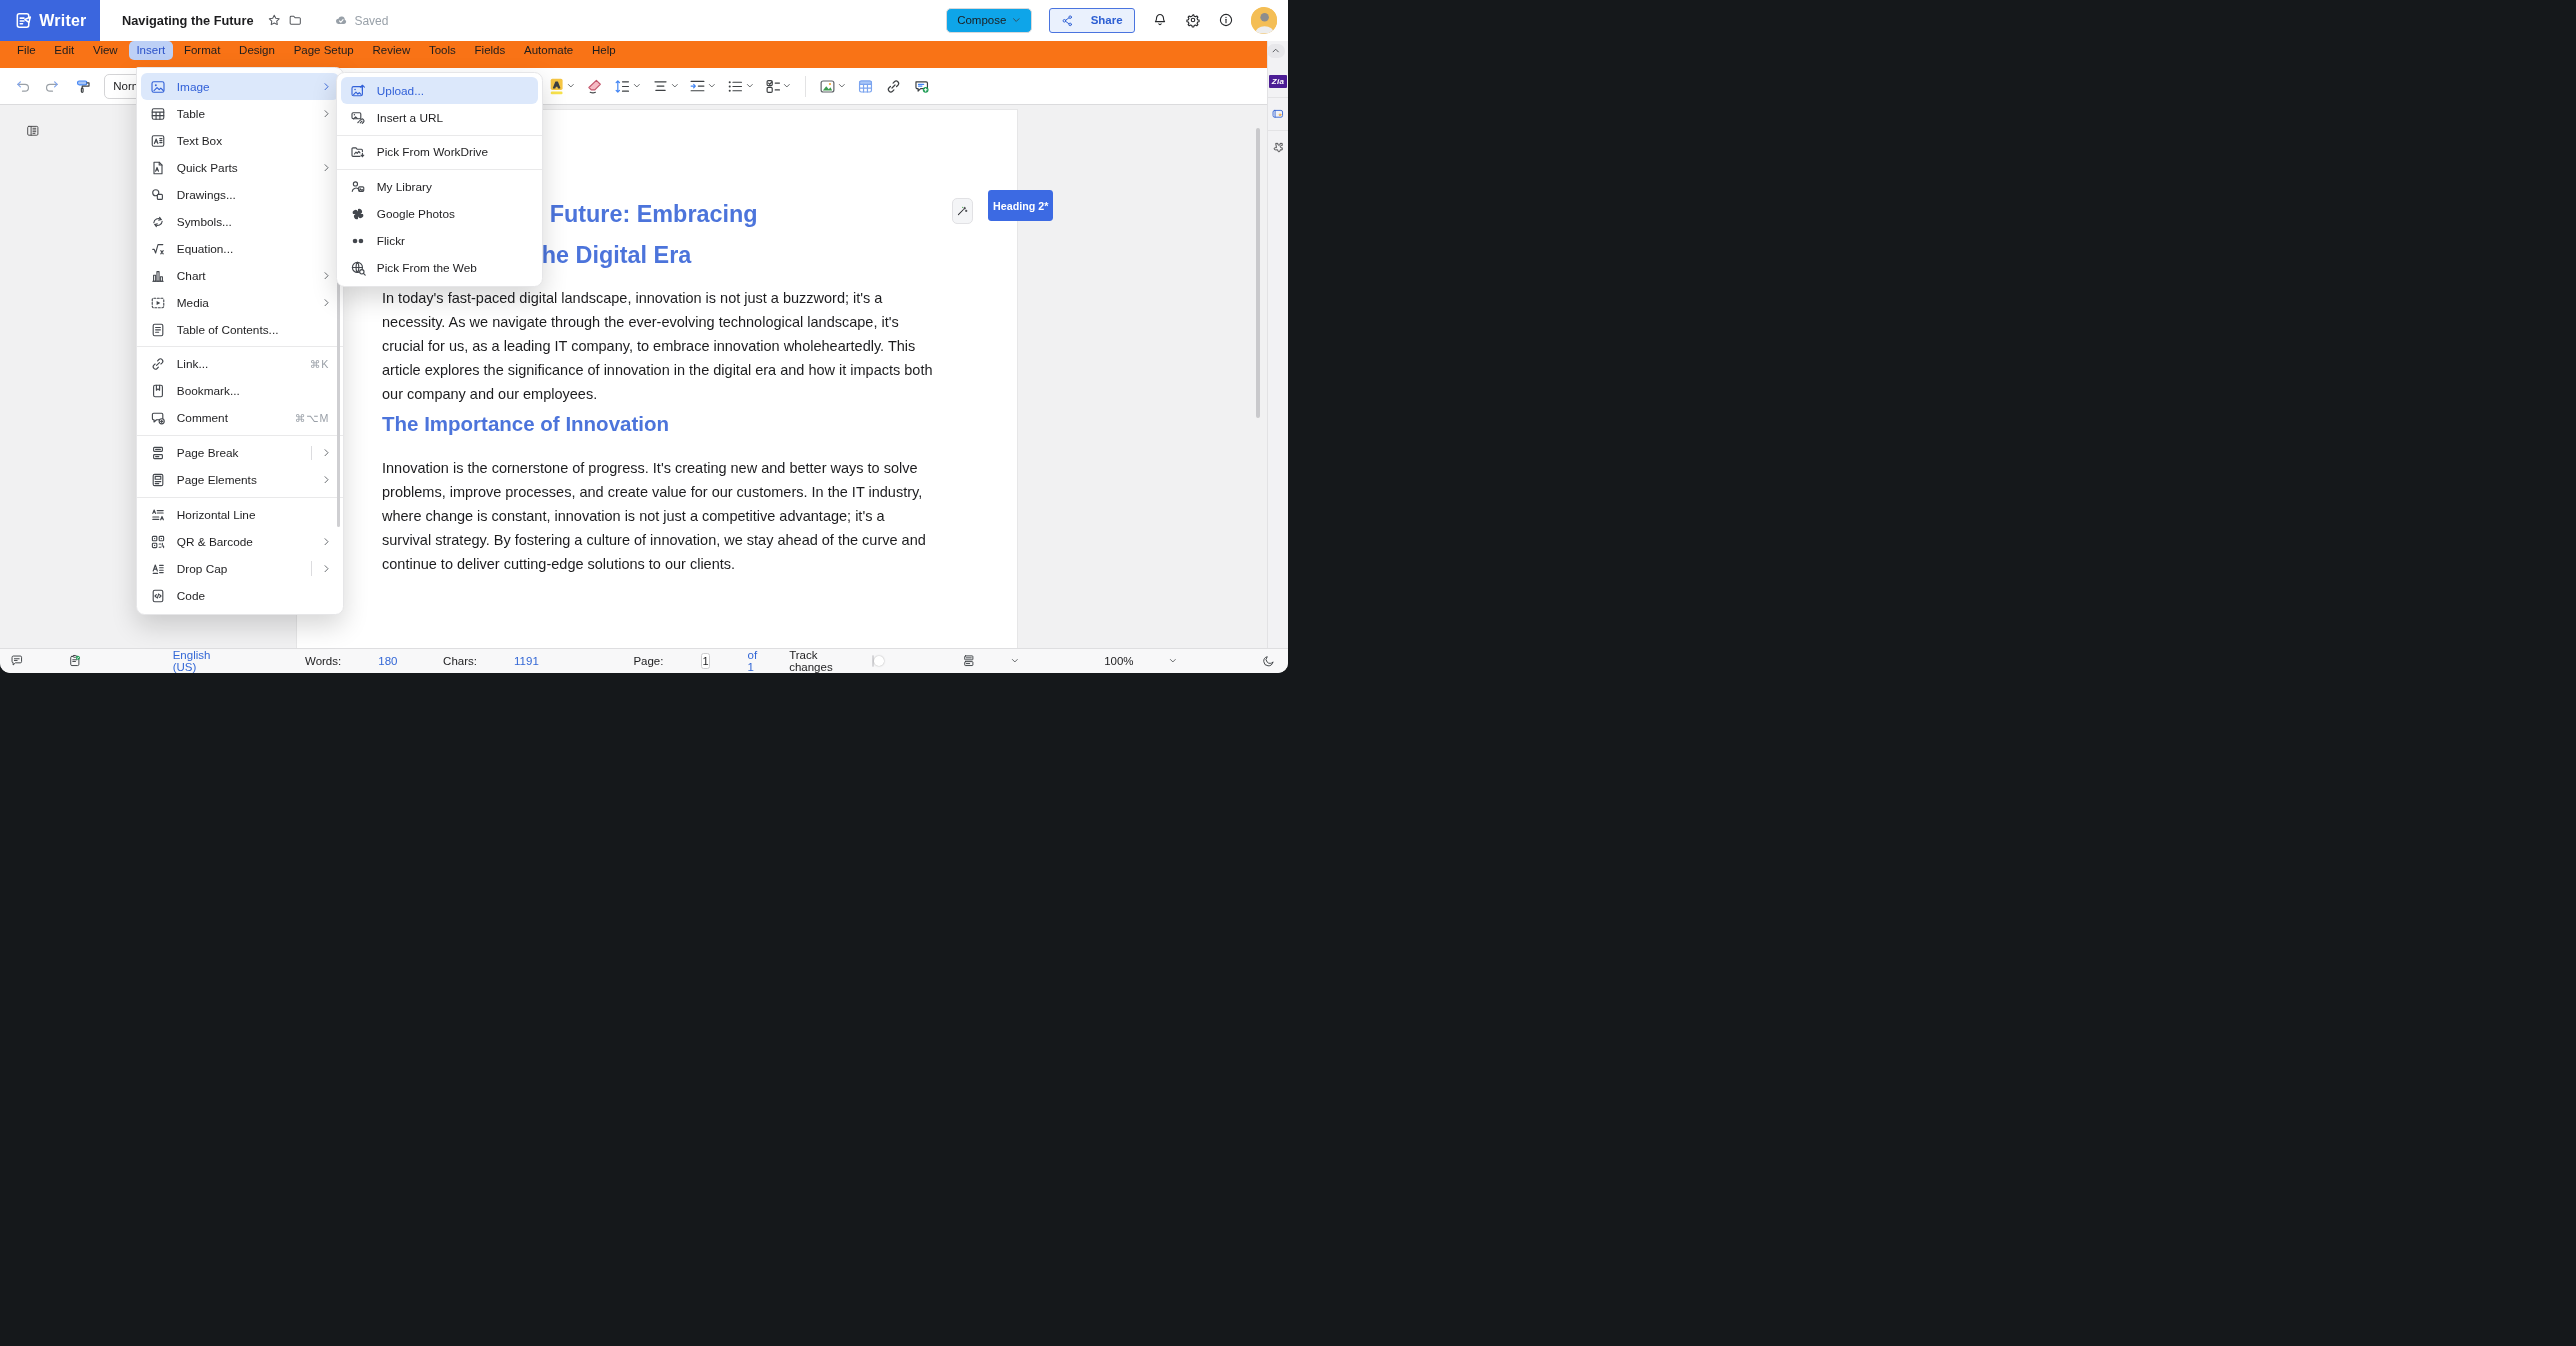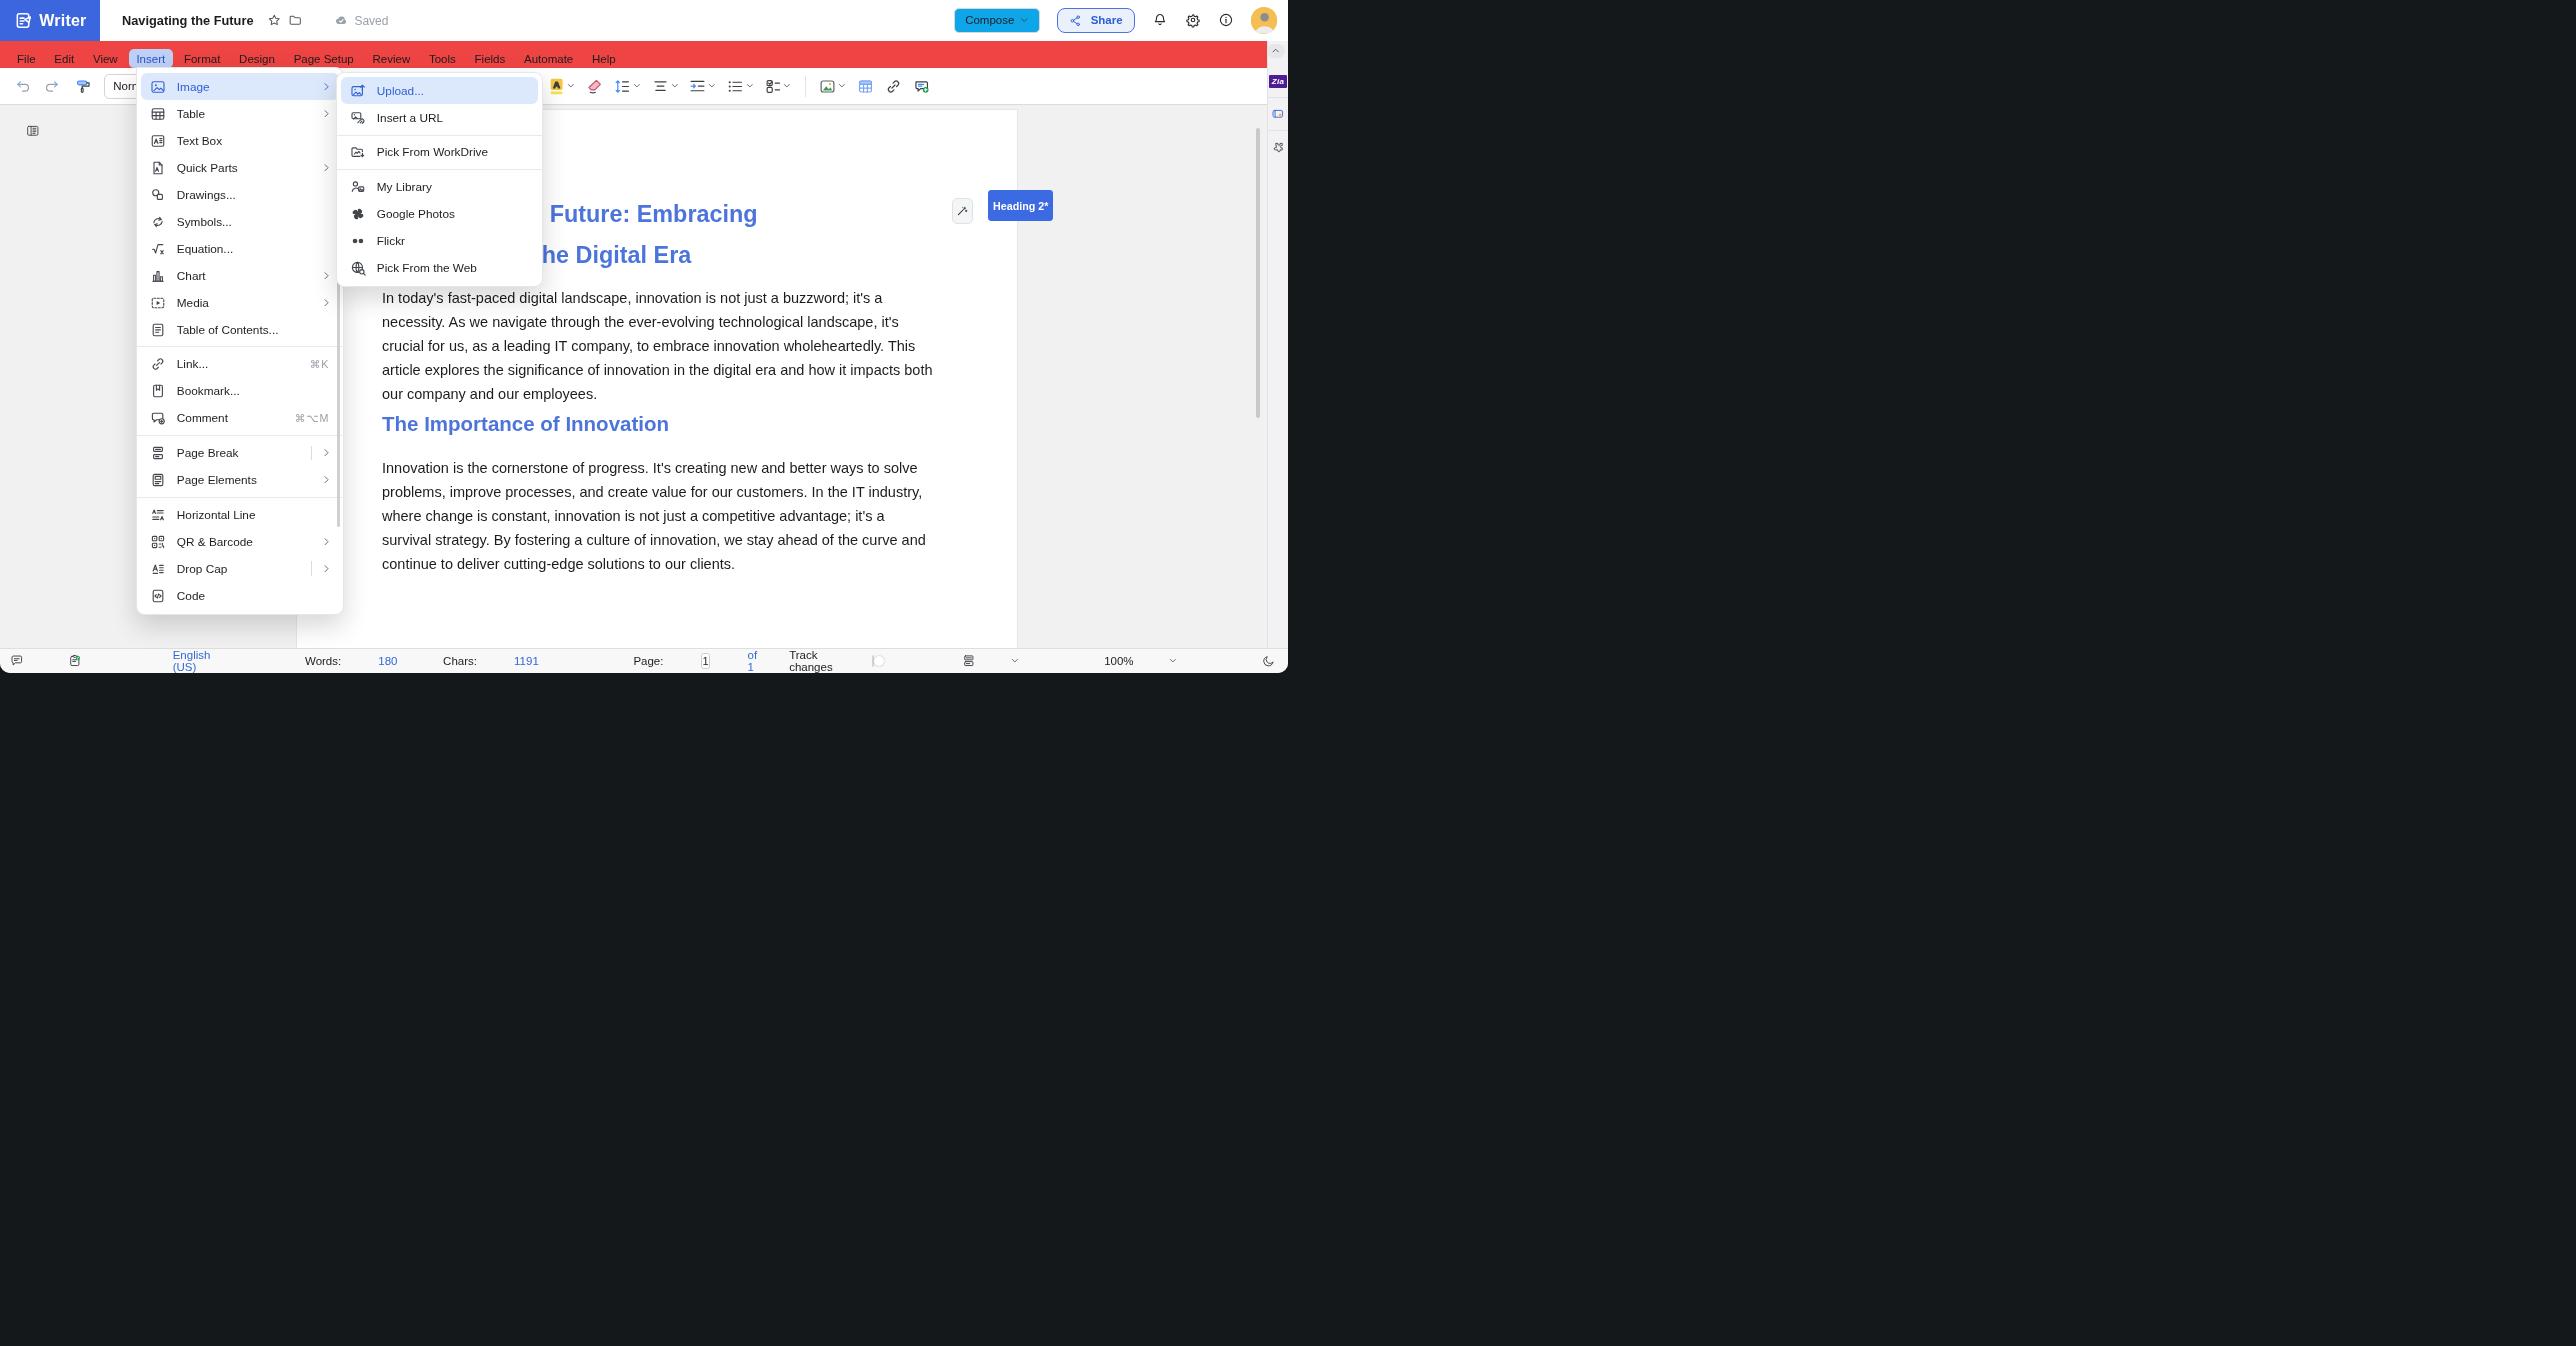--- a/index.html
+++ b/index.html
@@ -15,27 +15,27 @@
   .logo-text{color:#fff;font-size:16px;font-weight:700;letter-spacing:0.2px;}
   .doc-title{margin-left:22px;font-size:12.8px;font-weight:700;color:#1d1d1f;white-space:nowrap;}
   .tb-mini{width:14.5px;height:14.5px;color:#55585d;}
   .star{margin-left:13.6px;}
   .folder{margin-left:6.8px;}
   .saved{margin-left:31px;display:flex;align-items:center;gap:6px;color:#99A1A9;font-size:12px;}
   .saved .ic{width:14.5px;height:14.5px;}
   .top-actions{margin-left:auto;display:flex;align-items:center;gap:17px;padding-right:11px;}
   .btn-compose{display:flex;align-items:center;gap:6px;height:25.6px;padding:0 10.2px;background:#0ea5e9;border:0.9px solid #D8D8DA;border-radius:5px;font-size:11.5px;color:#1d1d1f;margin-left:48px;}
   .btn-compose .ic{width:8.5px;height:8.5px;color:#3c4043;}
-  .btn-share{display:flex;align-items:center;gap:8px;height:25.6px;padding:0 11px;background:#EAF1FD;border:0.9px solid #4A74DF;border-radius:8px;font-size:11.5px;font-weight:600;color:#2D5FD3;}
+  .btn-share{display:flex;align-items:center;gap:16px;height:25.6px;padding:0 11px;background:#EAF1FD;border:0.9px solid #4A74DF;border-radius:3px;font-size:11.5px;font-weight:600;color:#2D5FD3;}
   .btn-share .ic{width:13.6px;height:13.6px;}
   .top-ic{width:16px;height:16px;color:#26282b;}
   .avatar{width:26.4px;height:26.4px;border-radius:50%;background:#F4BE55;overflow:hidden;flex:none;}
 
   
-  .menubar{position:absolute;top:41px;left:0;right:0;height:27px;background:#ef4444;display:flex;align-items:flex-end;padding-left:7.7px;font-size:11.5px;color:#1d1d1f;z-index:2;}
+  .menubar{position:absolute;top:41px;left:0;right:0;height:27px;background:#f97316;display:flex;align-items:flex-start;padding-left:7.7px;font-size:11.5px;color:#1d1d1f;z-index:2;}
   .mb-item{padding:3.4px 7.7px;margin:0 1.7px;border-radius:5.1px;white-space:nowrap;}
   .mb-item.active{background:#BDD0F6;color:#2B51C8;}
 
   
   .toolbar{position:absolute;top:68px;left:0;right:21px;height:37px;background:#fff;border-bottom:0.9px solid #DBDBDD;z-index:1;}
   .tb-left{position:absolute;left:13.6px;top:0;height:36px;display:flex;align-items:center;gap:13.6px;}
   .tbi{width:17px;height:17px;color:#3d4043;}
   .style-box{width:85px;height:25px;border:0.9px solid #D4D4D6;border-radius:5.1px;background:#fff;display:flex;align-items:center;padding-left:8.5px;font-size:11.5px;color:#1d1d1f;white-space:nowrap;}
   .tb-right{position:absolute;left:546px;top:0;height:36px;display:flex;align-items:center;gap:6px;}
   .tb-group{display:flex;align-items:center;gap:1.7px;padding:0 2.6px;}

